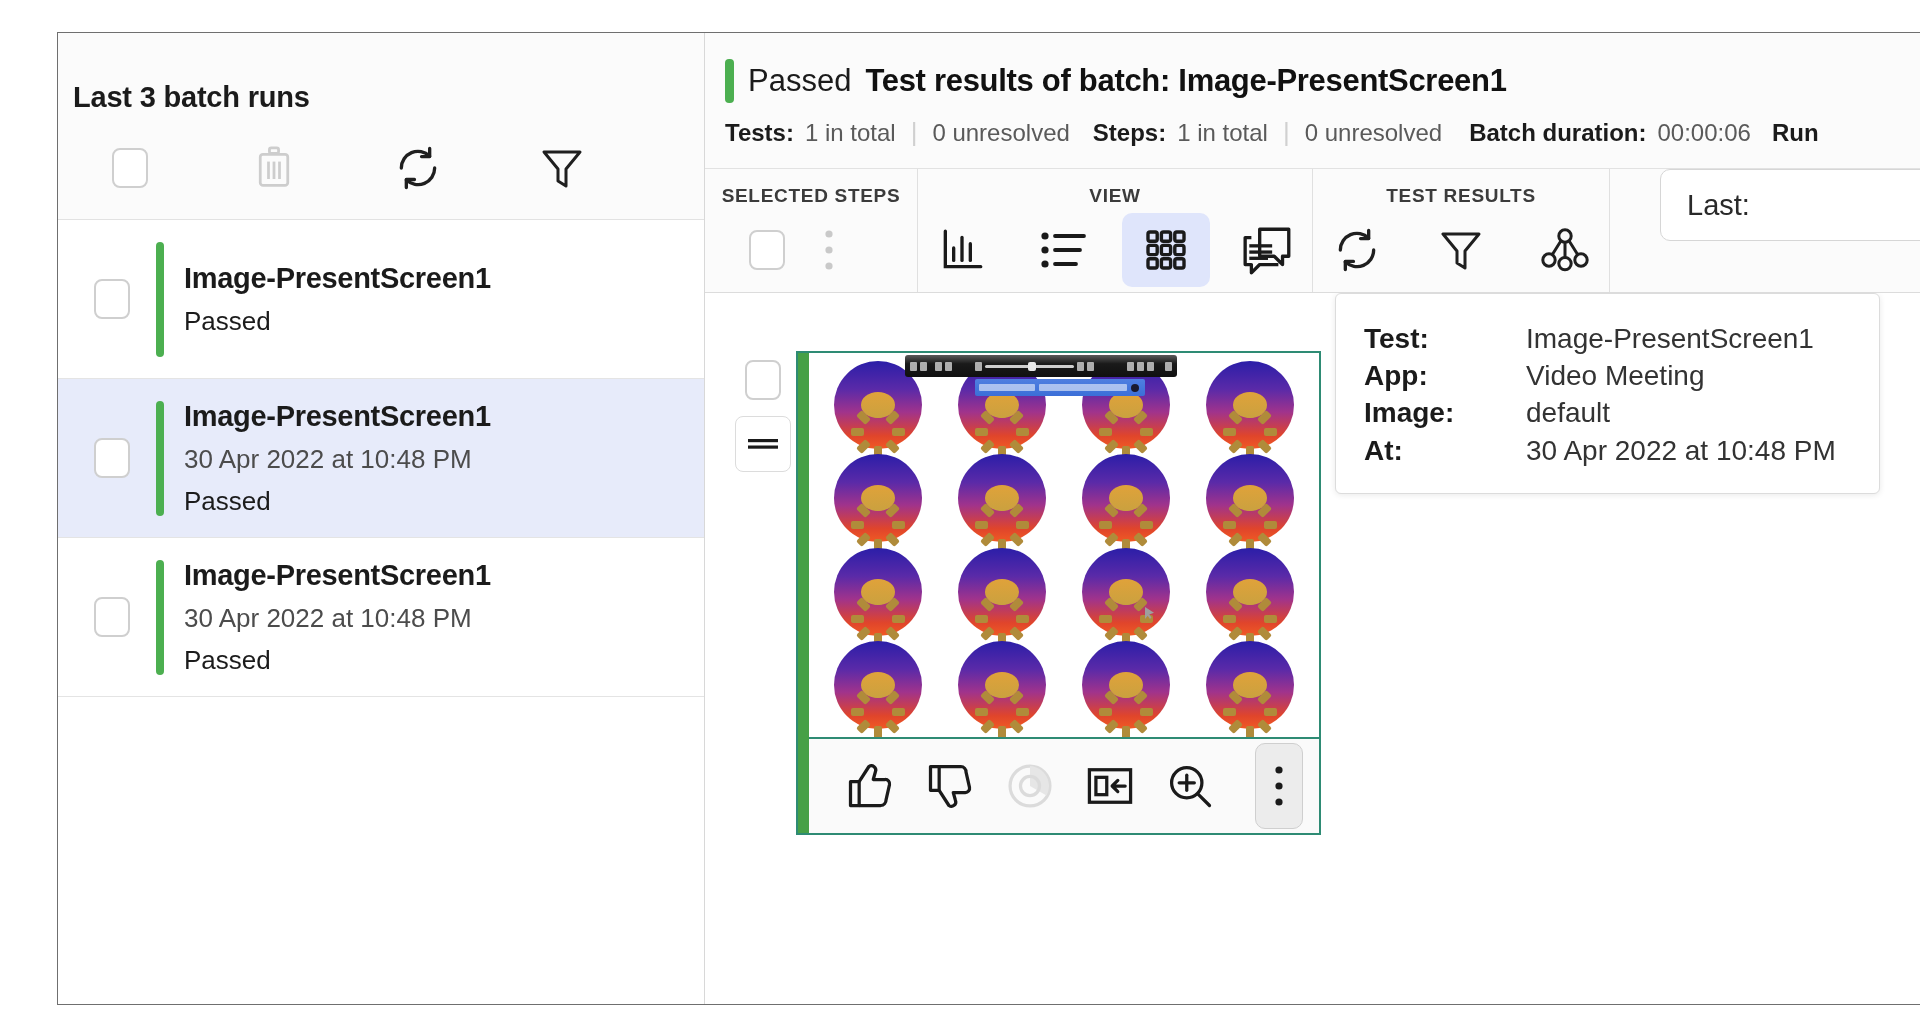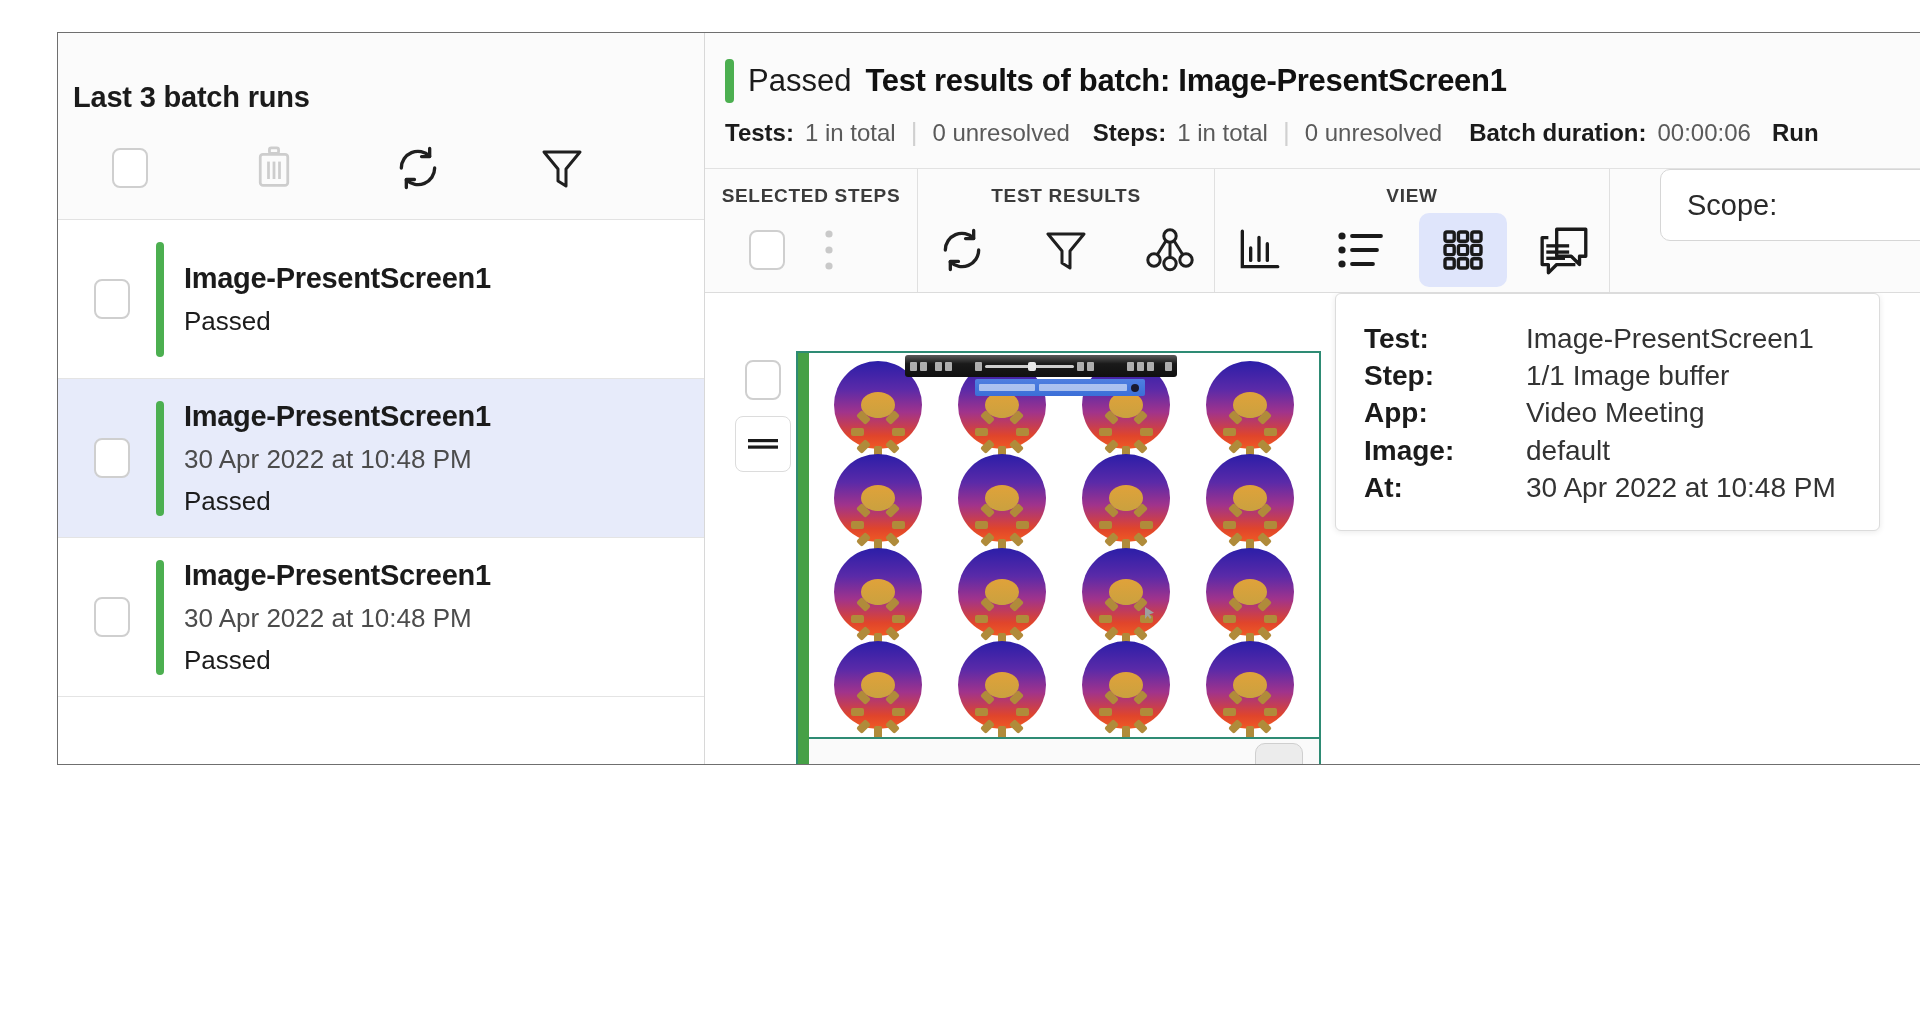--- a/index.html
+++ b/index.html
@@ -5,21 +5,21 @@
   * { box-sizing: border-box; margin: 0; padding: 0; }
   html, body {
     width: 1920px; height: 1023px;
     background: #ffffff;
     font-family: "Liberation Sans", sans-serif;
     overflow: hidden;
   }
   #app {
     position: absolute;
     left: 57px; top: 32px;
-    width: 1863px; height: 733px;
+    width: 1863px; height: 973px;
     border: 1px solid #6f6f6f;
     border-right: none;
     background: #22c55e;
     display: flex;
     overflow: hidden;
   }
 
   
   .sidebar {
     width: 647px;
@@ -381,48 +381,20 @@
           <div class="ticon">
             <svg width="10" height="44" viewBox="0 0 10 44">
               <circle cx="5" cy="6" r="3.6" fill="#c9c9c9"></circle>
               <circle cx="5" cy="22" r="3.6" fill="#c9c9c9"></circle>
               <circle cx="5" cy="38" r="3.6" fill="#c9c9c9"></circle>
             </svg>
           </div>
         </div>
       </div>
 
-      <div class="tgroup g-results">
-        <div class="tgroup-label">TEST RESULTS</div>
-        <div class="tgroup-icons">
-          <div class="ticon">
-            <svg width="50" height="50" viewBox="0 0 24 24" fill="none" stroke="#1f1f1f" stroke-width="1.6" stroke-linecap="round">
-              <path d="M20 12a8 8 0 0 1-13.6 5.7"></path>
-                <path d="M4 12a8 8 0 0 1 13.6-5.7"></path>
-              <path d="M17.6 2.6v3.9h-3.9" stroke-linejoin="round"></path>
-              <path d="M6.4 21.4v-3.9h3.9" stroke-linejoin="round"></path>
-            </svg>
-          </div>
-          <div class="ticon">
-            <svg width="48" height="48" viewBox="0 0 24 24" fill="none" stroke="#1f1f1f" stroke-width="1.5" stroke-linejoin="round">
-              <path d="M3 4h18l-7 8.5V21l-4-2.5v-6z"></path>
-            </svg>
-          </div>
-          <div class="ticon">
-            <svg width="52" height="50" viewBox="0 0 26 24" fill="none" stroke="#1f1f1f" stroke-width="1.5">
-              <circle cx="13" cy="5" r="3.1"></circle>
-              <circle cx="5" cy="17" r="3.1"></circle>
-              <circle cx="13" cy="18.8" r="3.1"></circle>
-              <circle cx="21" cy="17" r="3.1"></circle>
-              <path d="M13 8.1v7.7M11 7.4 6.6 14.4M15 7.4l4.4 7"></path>
-            </svg>
-          </div>
-        </div>
-      </div>
-
       <div class="tgroup g-view">
         <div class="tgroup-label">VIEW</div>
         <div class="tgroup-icons">
           <div class="ticon">
             <svg width="50" height="50" viewBox="0 0 24 24" fill="none" stroke="#1a1a1a" stroke-width="1.6" stroke-linecap="round">
               <path d="M4 3v17h17"></path>
               <line x1="8" y1="11" x2="8" y2="17"></line>
               <line x1="12" y1="6" x2="12" y2="17"></line>
               <line x1="16" y1="9" x2="16" y2="17"></line>
             </svg>
@@ -455,23 +427,51 @@
               <path d="M9 2h14v13h-3v4l-4-4H9z"></path>
               <path d="M5 6H2v13h3v4l4-4h9"></path>
               <line x1="4" y1="10" x2="15" y2="10"></line>
               <line x1="4" y1="13" x2="15" y2="13"></line>
               <line x1="4" y1="16" x2="13" y2="16"></line>
             </svg>
           </div>
         </div>
       </div>
 
+      <div class="tgroup g-results">
+        <div class="tgroup-label">TEST RESULTS</div>
+        <div class="tgroup-icons">
+          <div class="ticon">
+            <svg width="50" height="50" viewBox="0 0 24 24" fill="none" stroke="#1f1f1f" stroke-width="1.6" stroke-linecap="round">
+              <path d="M20 12a8 8 0 0 1-13.6 5.7"></path>
+                <path d="M4 12a8 8 0 0 1 13.6-5.7"></path>
+              <path d="M17.6 2.6v3.9h-3.9" stroke-linejoin="round"></path>
+              <path d="M6.4 21.4v-3.9h3.9" stroke-linejoin="round"></path>
+            </svg>
+          </div>
+          <div class="ticon">
+            <svg width="48" height="48" viewBox="0 0 24 24" fill="none" stroke="#1f1f1f" stroke-width="1.5" stroke-linejoin="round">
+              <path d="M3 4h18l-7 8.5V21l-4-2.5v-6z"></path>
+            </svg>
+          </div>
+          <div class="ticon">
+            <svg width="52" height="50" viewBox="0 0 26 24" fill="none" stroke="#1f1f1f" stroke-width="1.5">
+              <circle cx="13" cy="5" r="3.1"></circle>
+              <circle cx="5" cy="17" r="3.1"></circle>
+              <circle cx="13" cy="18.8" r="3.1"></circle>
+              <circle cx="21" cy="17" r="3.1"></circle>
+              <path d="M13 8.1v7.7M11 7.4 6.6 14.4M15 7.4l4.4 7"></path>
+            </svg>
+          </div>
+        </div>
+      </div>
+
       <div class="tgroup g-scope">
         <div class="scope-box">
-          <span>Scope:</span>
+          <span>Last:</span>
         </div>
       </div>
     </div>
 
     <div class="content">
 
       <div class="card-row">
         <div class="card-side">
           <div class="chk"></div>
           <div class="drag-btn">
@@ -731,24 +731,20 @@
           </div>
         </div>
       </div>
 
       <div class="info-panel">
         <div class="info-row">
           <span class="info-key">Test:</span>
           <span class="info-val">Image-PresentScreen1</span>
         </div>
         <div class="info-row">
-          <span class="info-key">Step:</span>
-          <span class="info-val">1/1 Image buffer</span>
-        </div>
-        <div class="info-row">
           <span class="info-key">App:</span>
           <span class="info-val">Video Meeting</span>
         </div>
         <div class="info-row">
           <span class="info-key">Image:</span>
           <span class="info-val">default</span>
         </div>
         <div class="info-row">
           <span class="info-key">At:</span>
           <span class="info-val">30 Apr 2022 at 10:48 PM</span>

